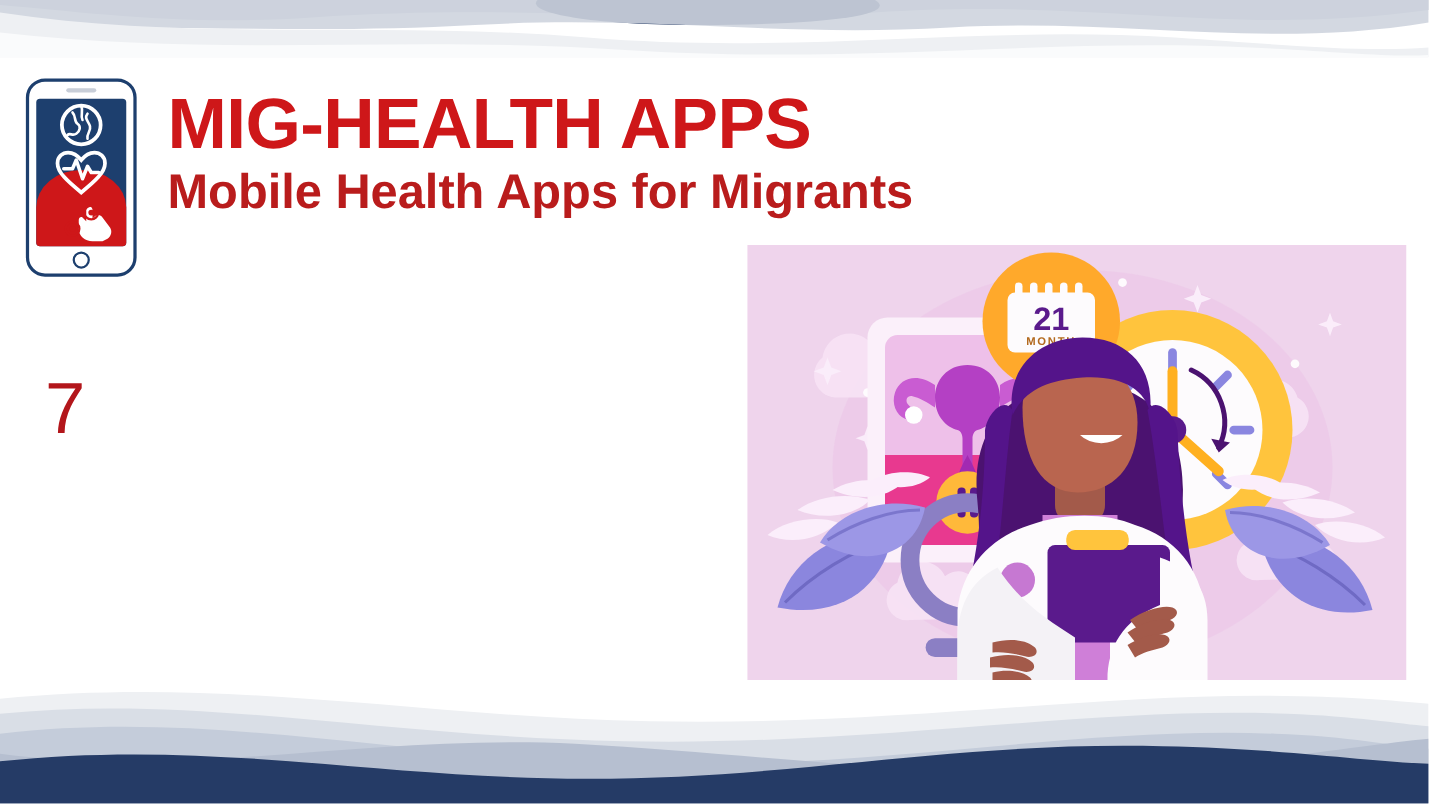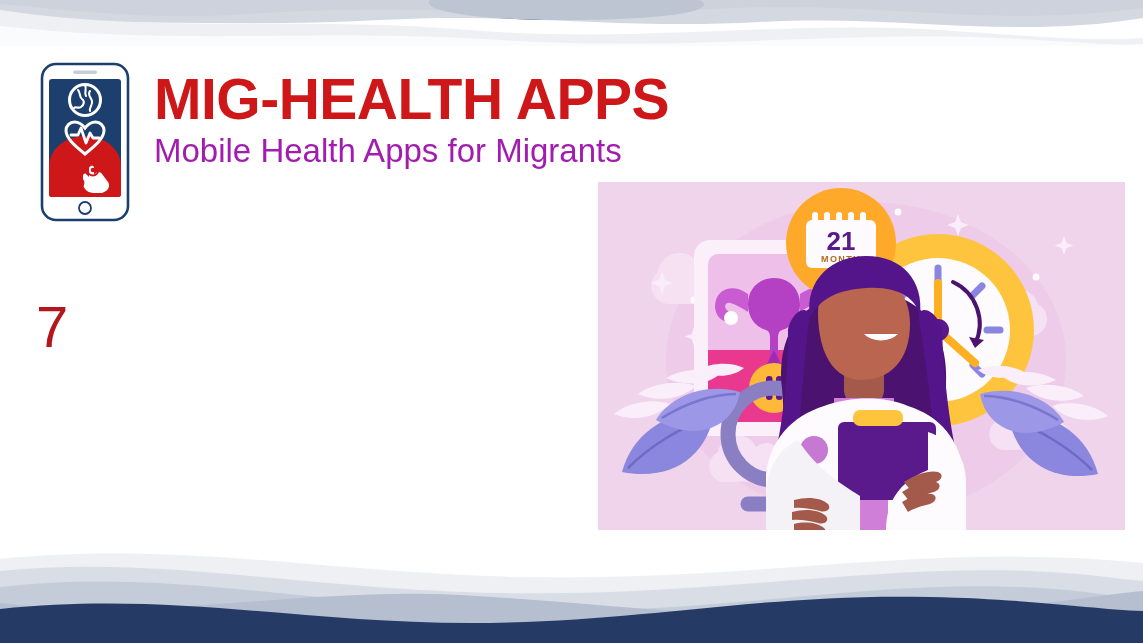--- a/index.html
+++ b/index.html
@@ -33,39 +33,38 @@
   .wave-band svg { display: block; width: 100%; height: 100%; }
 
   
   .logo-row {
     position: absolute;
     left: 20px;
     top: 62px;
     display: flex;
     align-items: flex-start;
     gap: 24px;
-    margin-left: 20px;
   }
   .phone-logo { width: 90px; height: 160px; flex: none; }
 
   .brand-text { padding-top: 8px; }
   .brand-title {
     font-size: 57px;
     line-height: 1.02;
     font-weight: 700;
     letter-spacing: -0.5px;
     color: #ce1719;
     white-space: nowrap;
   }
   .brand-sub {
     margin-top: 6px;
-    font-size: 33px;
+    font-size: 39px;
     line-height: 1.05;
-    font-weight: 400;
-    color: #a21caf;
+    font-weight: 700;
+    color: #b91c1c;
     white-space: nowrap;
   }
 
   
   .copy-block {
     position: absolute;
     left: 36px;
     top: 298px;
     width: 520px;
   }
@@ -80,21 +79,21 @@
     font-size: 35px;
     line-height: 1.48;
     font-weight: 400;
     color: #111111;
   }
 
   
   .illustration {
     position: absolute;
     left: 598px;
-    top: 182px;
+    top: 196px;
     width: 527px;
     height: 348px;
     background: #efd4ec;
     overflow: hidden;
   }
   .illustration svg { display: block; width: 100%; height: 100%; }
 </style>
 </head>
 <body>
 

